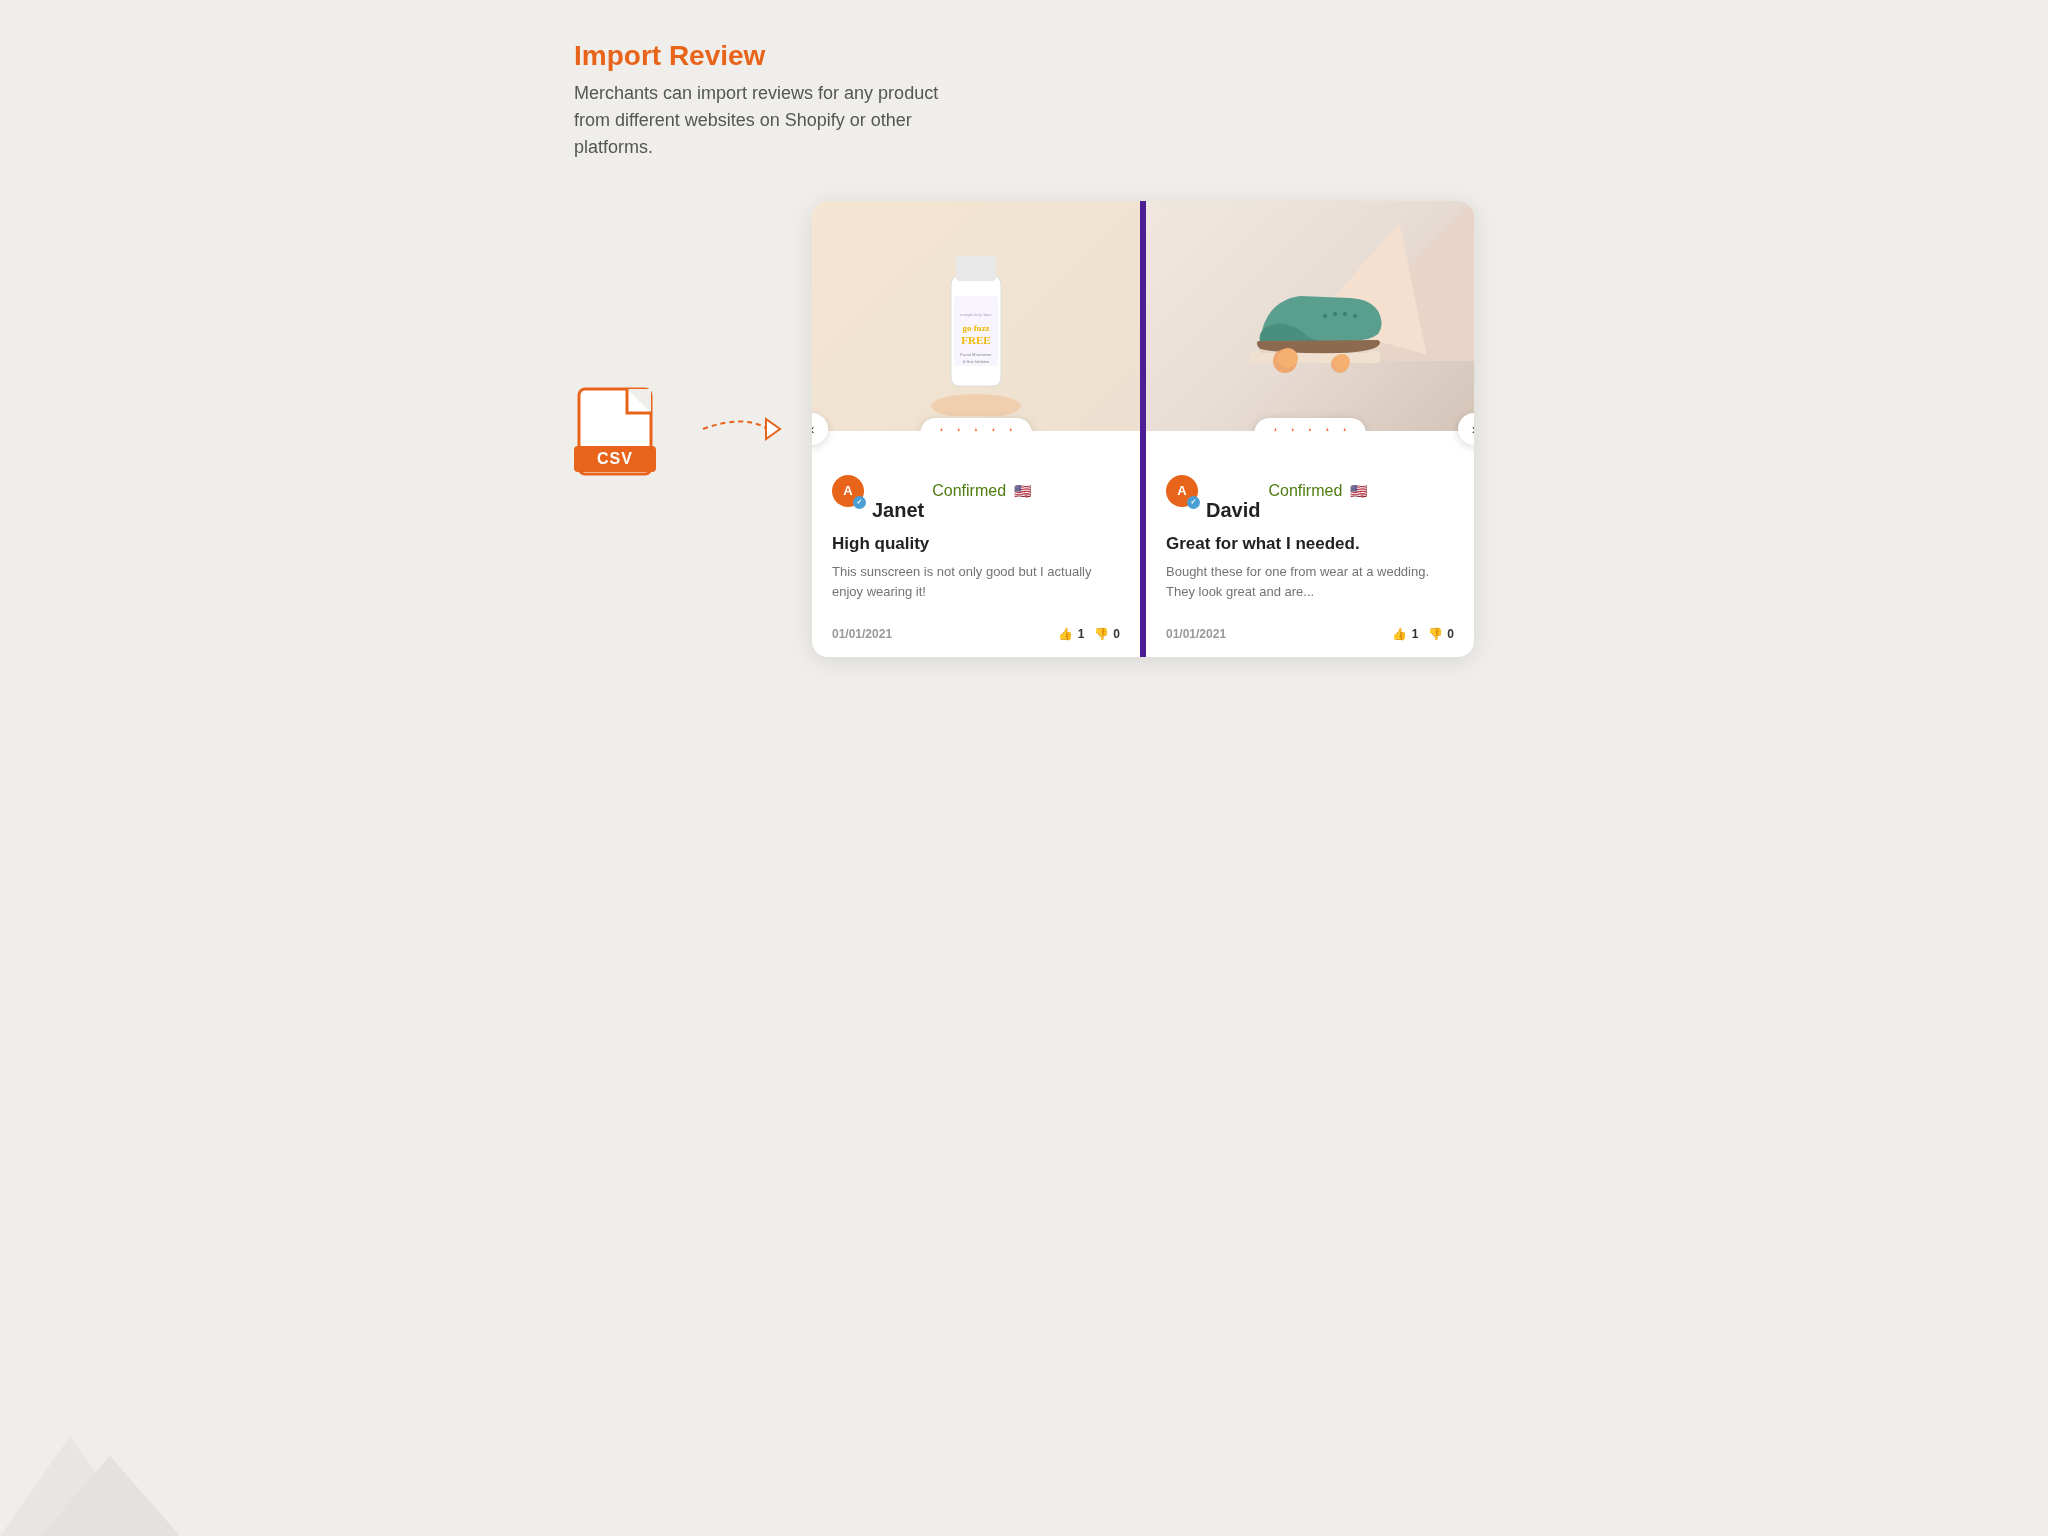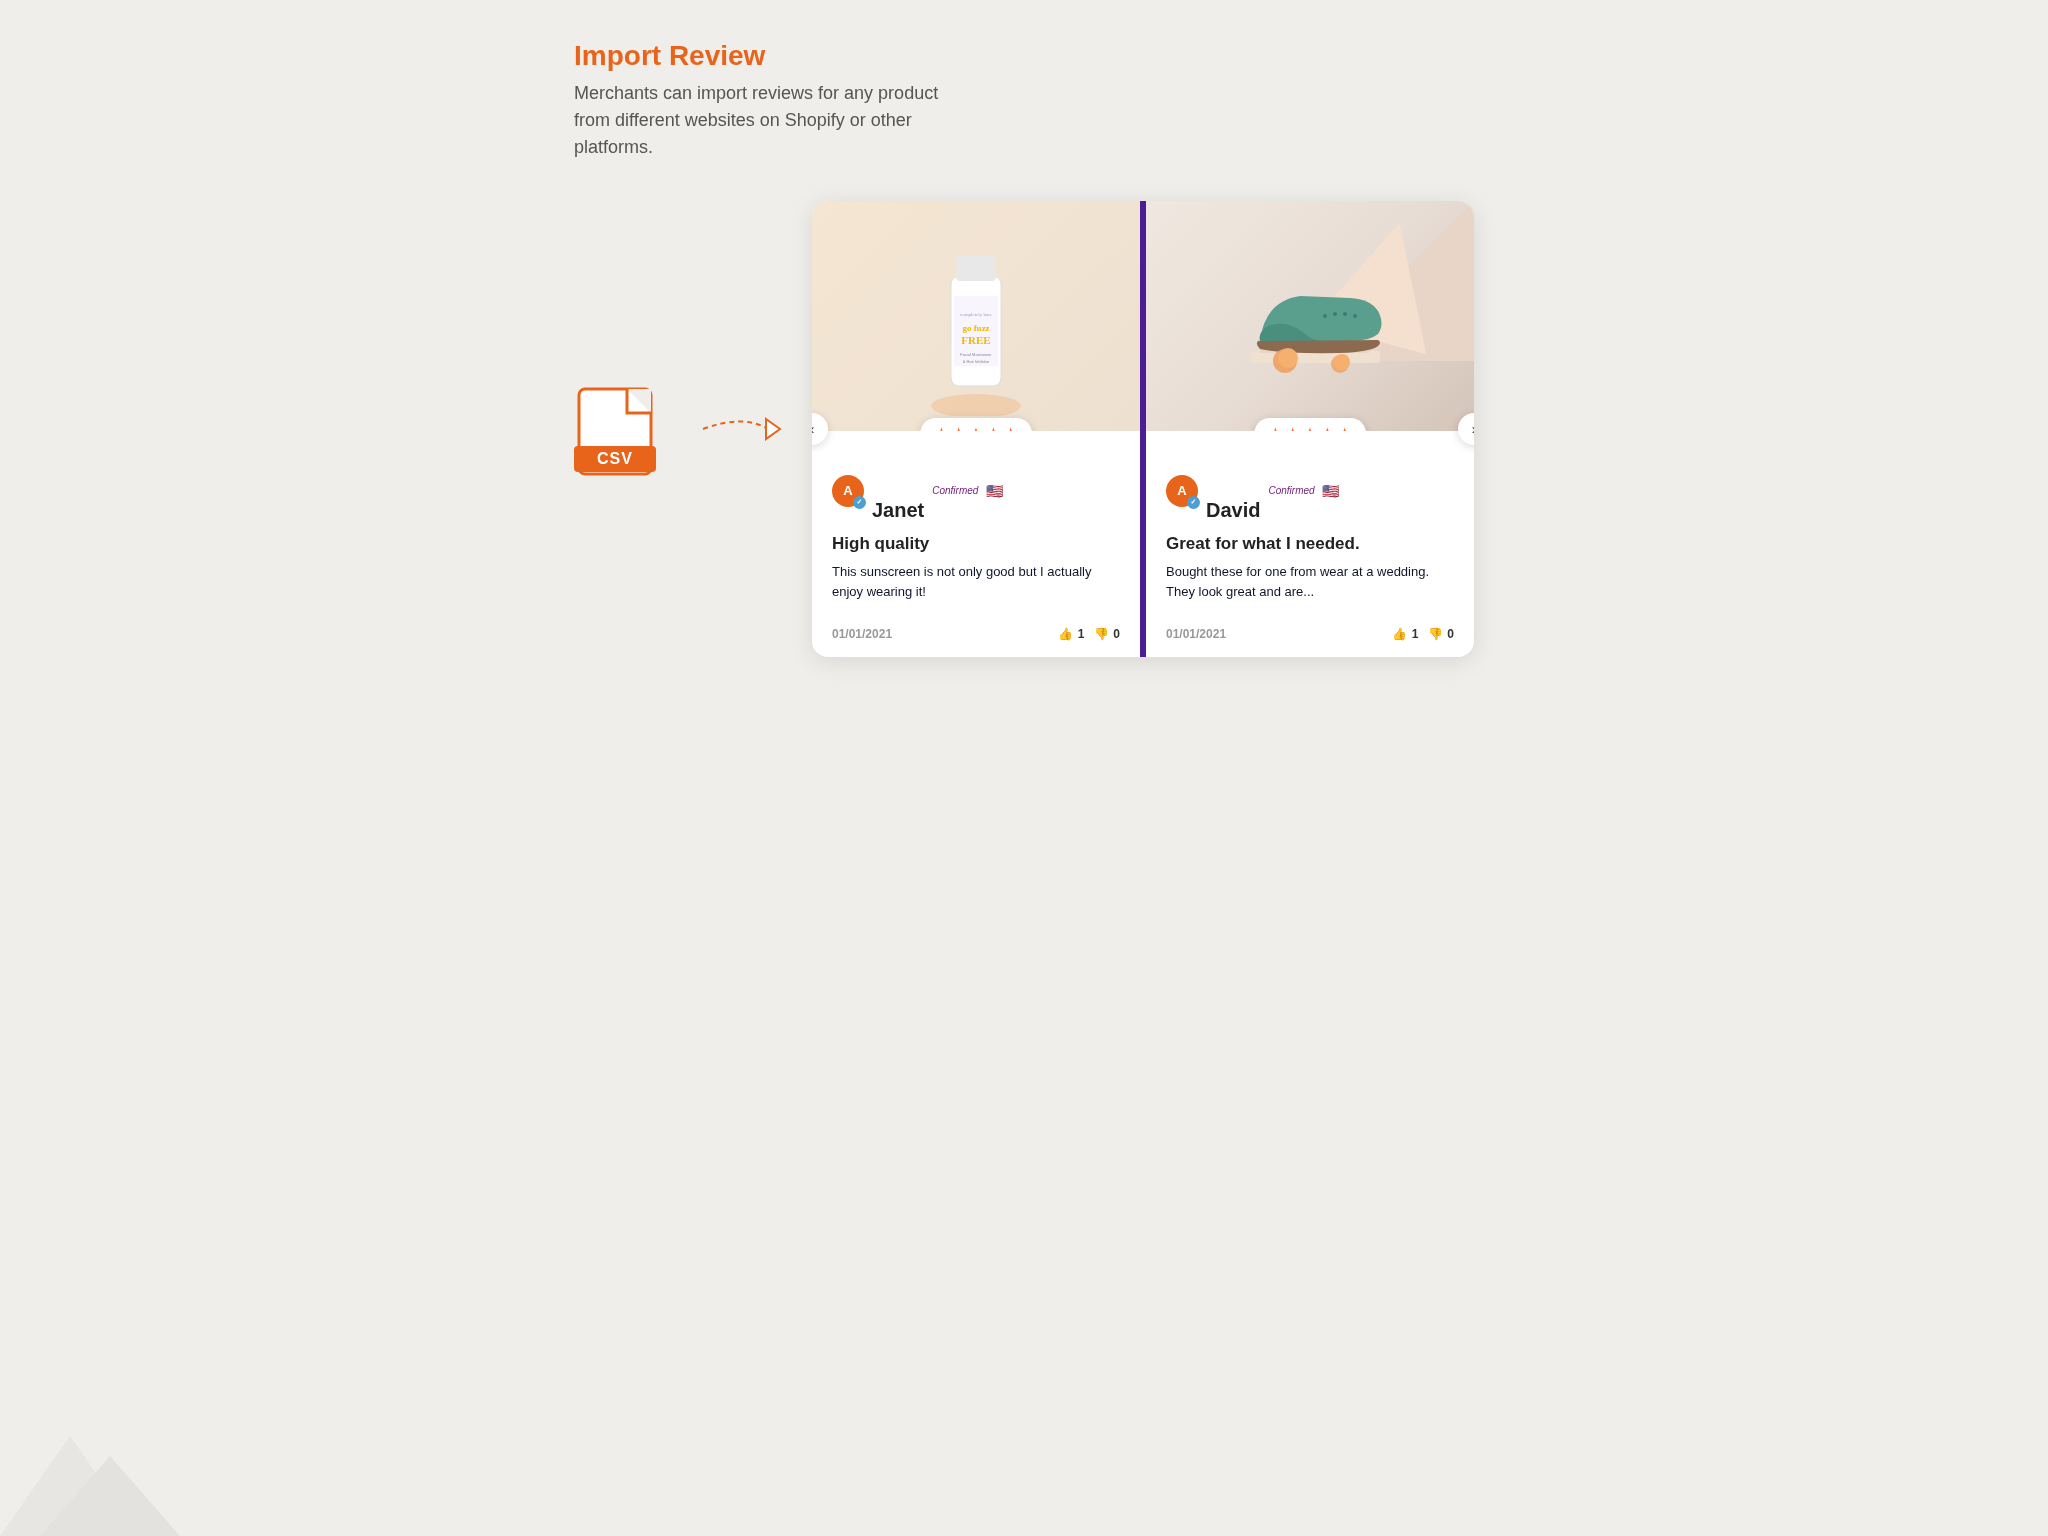--- a/index.html
+++ b/index.html
@@ -185,36 +185,35 @@
       font-size: 7px;
       color: white;
     }
     .reviewer-name {
       font-weight: 700;
       font-size: 20px;
       color: #222;
       margin-top: 40px;
     }
     .confirmed-badge {
-      font-size: 10px;
-      color: #701a75;
-      font-style: italic;
+      font-size: 16px;
+      color: #4d7c0f;
     }
     .flag {
       font-size: 14px;
     }
     .review-title {
       font-size: 17px;
       font-weight: 700;
       color: #222;
       margin-bottom: 8px;
     }
     .review-text {
       font-size: 13px;
-      color: #0f172a;
+      color: #737373;
       line-height: 1.5;
       flex: 1;
     }
     .card-footer {
       display: flex;
       align-items: center;
       justify-content: space-between;
       margin-top: 16px;
       padding-top: 10px;
       font-weight: bold;

